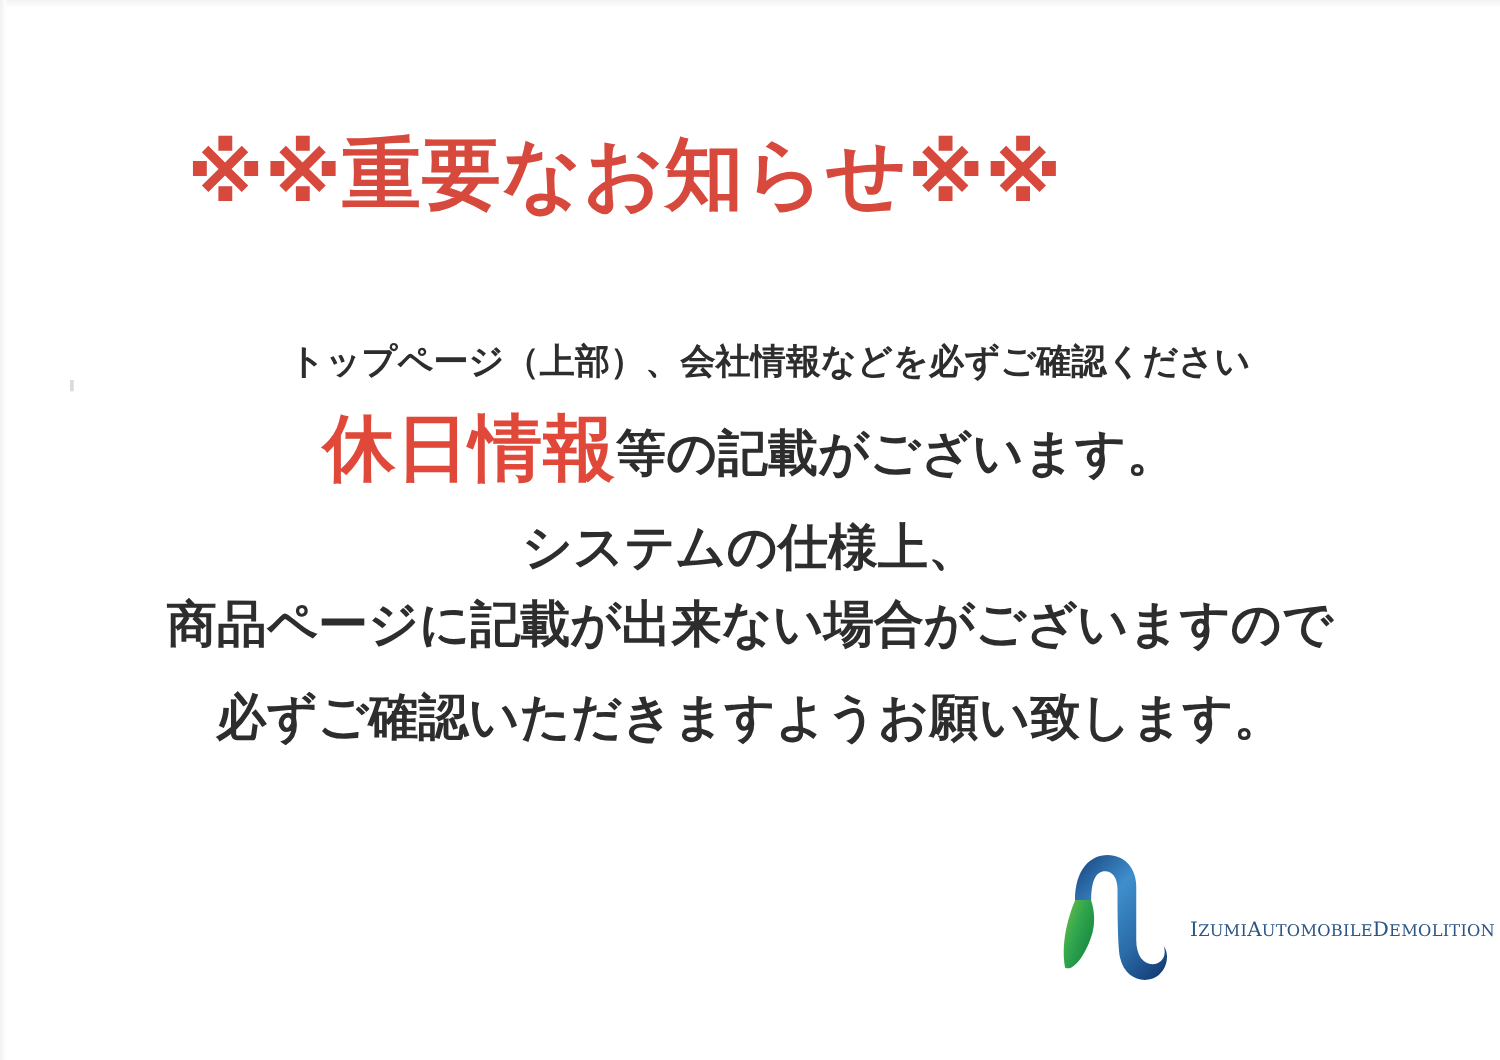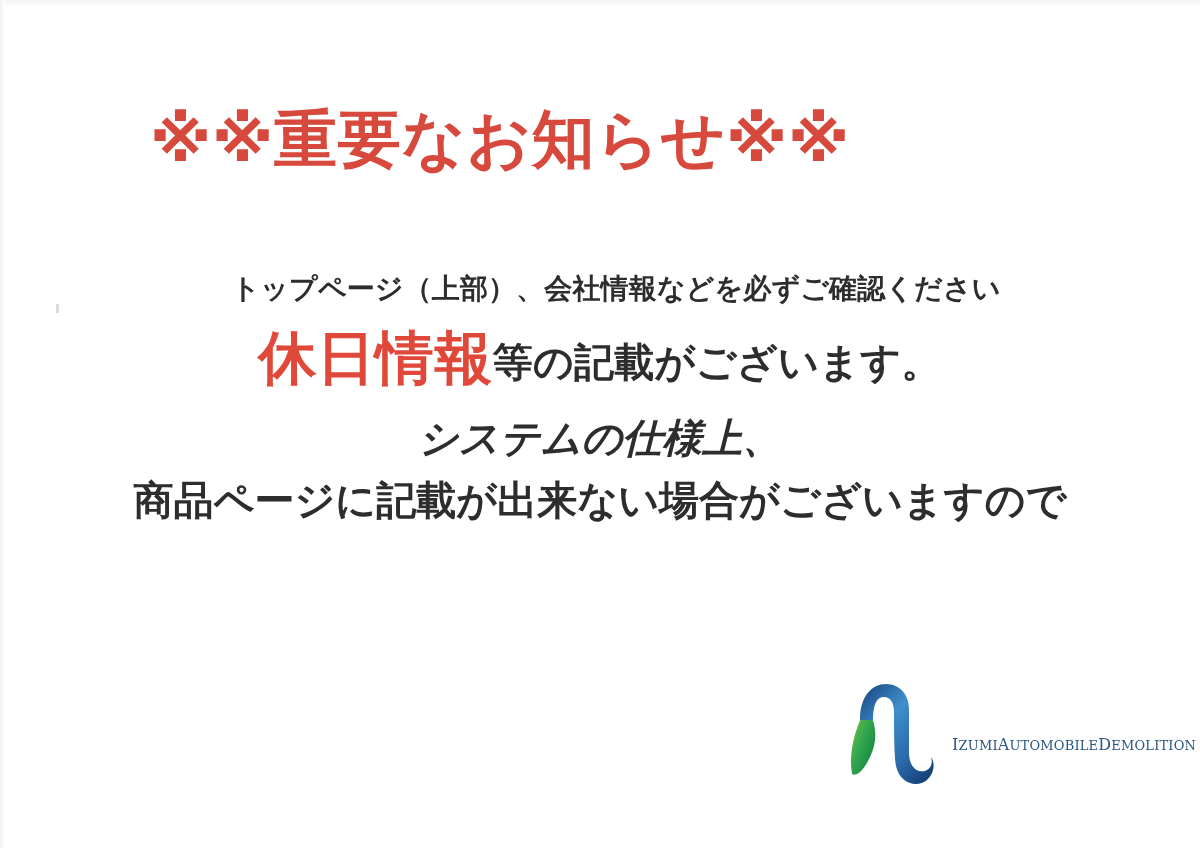--- a/index.html
+++ b/index.html
@@ -96,21 +96,20 @@
     font-size: 40px;
     font-weight: 600;
     color: #2d2d2d;
     letter-spacing: 0.005em;
   }
 
   .line-3 {
     font-size: 40px;
     line-height: 62px;
     margin-top: 6px;
-    font-style: italic;
   }
 
   .line-4 {
     font-size: 40px;
     line-height: 62px;
   }
 
   .line-5 {
     font-size: 40px;
     line-height: 62px;
@@ -173,20 +172,21 @@
     <div class="line line-1">トップページ（上部）、会社情報などを必ずご確認ください</div>
 
     <div class="line line-2">
       <span class="emph">休日情報</span><span class="rest">等の記載がございます。</span>
     </div>
 
     <div class="line line-3">システムの仕様上、</div>
 
     <div class="line line-4">商品ページに記載が出来ない場合がございますので</div>
 
+    <div class="line line-5">必ずご確認いただきますようお願い致します。</div>
   </div>
 
   <div class="logo">
 
     <svg class="logo-mark" viewBox="0 0 104 112" aria-hidden="true">
       <defs>
         <linearGradient id="gLeaf" x1="0" y1="0" x2="1" y2="1">
           <stop offset="0%" stop-color="#8cc63f"></stop>
           <stop offset="45%" stop-color="#34a84f"></stop>
           <stop offset="100%" stop-color="#0b7b3e"></stop>

